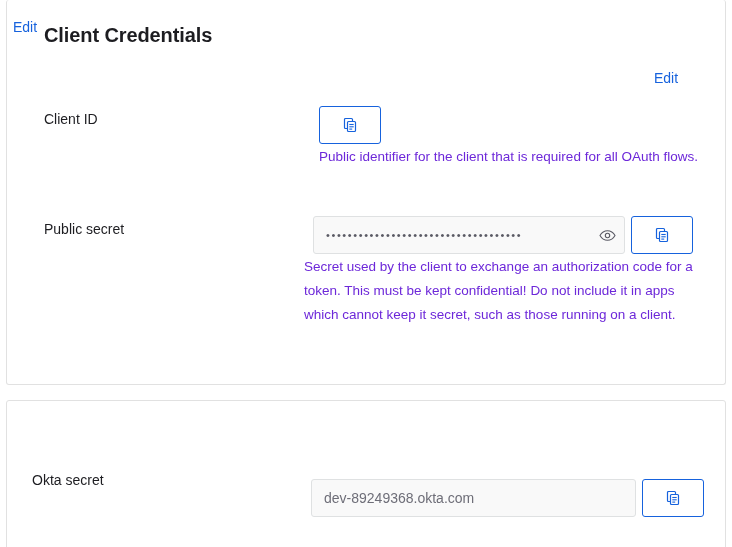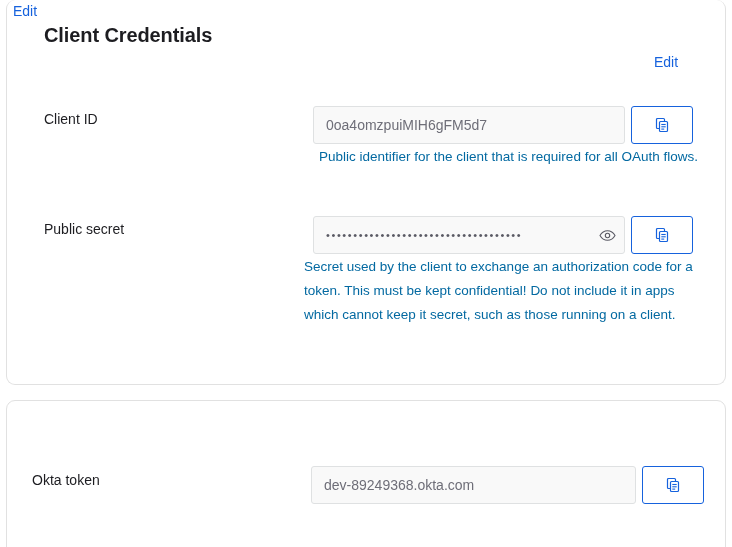--- a/index.html
+++ b/index.html
@@ -19,21 +19,21 @@
     width: 732px;
     height: 547px;
     position: relative;
     background: #ffffff;
     box-sizing: border-box;
     padding: 0 6px;
   }
 
   .card {
     border: 1px solid #e1e1e1;
-    border-radius: 9px;
+    border-radius: 3px;
     background: #ffffff;
     box-sizing: border-box;
     position: relative;
   }
 
   .card.credentials {
     position: absolute;
     left: 6px;
     top: 0;
     width: 720px;
@@ -69,21 +69,21 @@
     left: 25px;
     top: 18px;
   }
 
   .edit-link {
     position: absolute;
     font-size: 14px;
     color: #1662dd;
     text-decoration: none;
     cursor: pointer;
-    padding: 2px 6px;
+    padding: 18px 6px;
     border-radius: 3px;
     border: 1px dashed transparent;
   }
   .credentials .edit-link {
     left: 640px;
     top: 51px;
   }
 
   .field-label {
     position: absolute;
@@ -146,41 +146,40 @@
     display: flex;
     align-items: center;
     justify-content: center;
     cursor: pointer;
   }
 
   .help-text {
     position: absolute;
     font-size: 13.5px;
     line-height: 24px;
-    color: #0369a1;
+    color: #6d28d9;
   }
 
   svg { display: block; }
 </style>
 </head>
 <body>
 
 <div class="page">
 
   <div class="card credentials">
 
     <div class="card-header">
       <div class="card-title">Client Credentials</div>
       <a class="edit-link">Edit</a>
     </div>
 
     <div class="field-label" style="left:37px; top:110px;">Client ID</div>
 
     <div class="input-wrap" style="left:306px; top:106px;">
-      <div class="text-input" style="width:312px;">0oa4omzpuiMIH6gFM5d7</div>
       <div class="copy-btn">
         <span>
           <svg width="16" height="16" viewBox="0 0 16 16" fill="none">
             <rect x="2.5" y="1.5" width="8" height="10" rx="1" stroke="#1662dd" stroke-width="1.2"></rect>
             <rect x="5.5" y="4.5" width="8" height="10" rx="1" fill="#ffffff" stroke="#1662dd" stroke-width="1.2"></rect>
             <line x1="7.3" y1="7.5" x2="11.7" y2="7.5" stroke="#1662dd" stroke-width="1.1"></line>
             <line x1="7.3" y1="9.8" x2="11.7" y2="9.8" stroke="#1662dd" stroke-width="1.1"></line>
             <line x1="7.3" y1="12.1" x2="10.2" y2="12.1" stroke="#1662dd" stroke-width="1.1"></line>
           </svg>
         </span>
@@ -213,23 +212,23 @@
         </span>
       </div>
     </div>
 
     <div class="help-text" style="left:297px; top:255px; width:392px;">Secret used by the client to exchange an authorization code for a token. This must be kept confidential! Do not include it in apps which cannot keep it secret, such as those running on a client.</div>
 
   </div>
 
   <div class="card general">
 
-    <div class="field-label" style="left:25px; top:70px;">Okta token</div>
-
-    <div class="input-wrap" style="left:304px; top:65px;justify-content:flex-end;">
+    <div class="field-label" style="left:25px; top:70px;">Okta secret</div>
+
+    <div class="input-wrap" style="left:304px; top:78px;justify-content:flex-end;">
       <div class="text-input" style="width:325px;">dev-89249368.okta.com</div>
       <div class="copy-btn">
         <span>
           <svg width="16" height="16" viewBox="0 0 16 16" fill="none">
             <rect x="2.5" y="1.5" width="8" height="10" rx="1" stroke="#1662dd" stroke-width="1.2"></rect>
             <rect x="5.5" y="4.5" width="8" height="10" rx="1" fill="#ffffff" stroke="#1662dd" stroke-width="1.2"></rect>
             <line x1="7.3" y1="7.5" x2="11.7" y2="7.5" stroke="#1662dd" stroke-width="1.1"></line>
             <line x1="7.3" y1="9.8" x2="11.7" y2="9.8" stroke="#1662dd" stroke-width="1.1"></line>
             <line x1="7.3" y1="12.1" x2="10.2" y2="12.1" stroke="#1662dd" stroke-width="1.1"></line>
           </svg>

